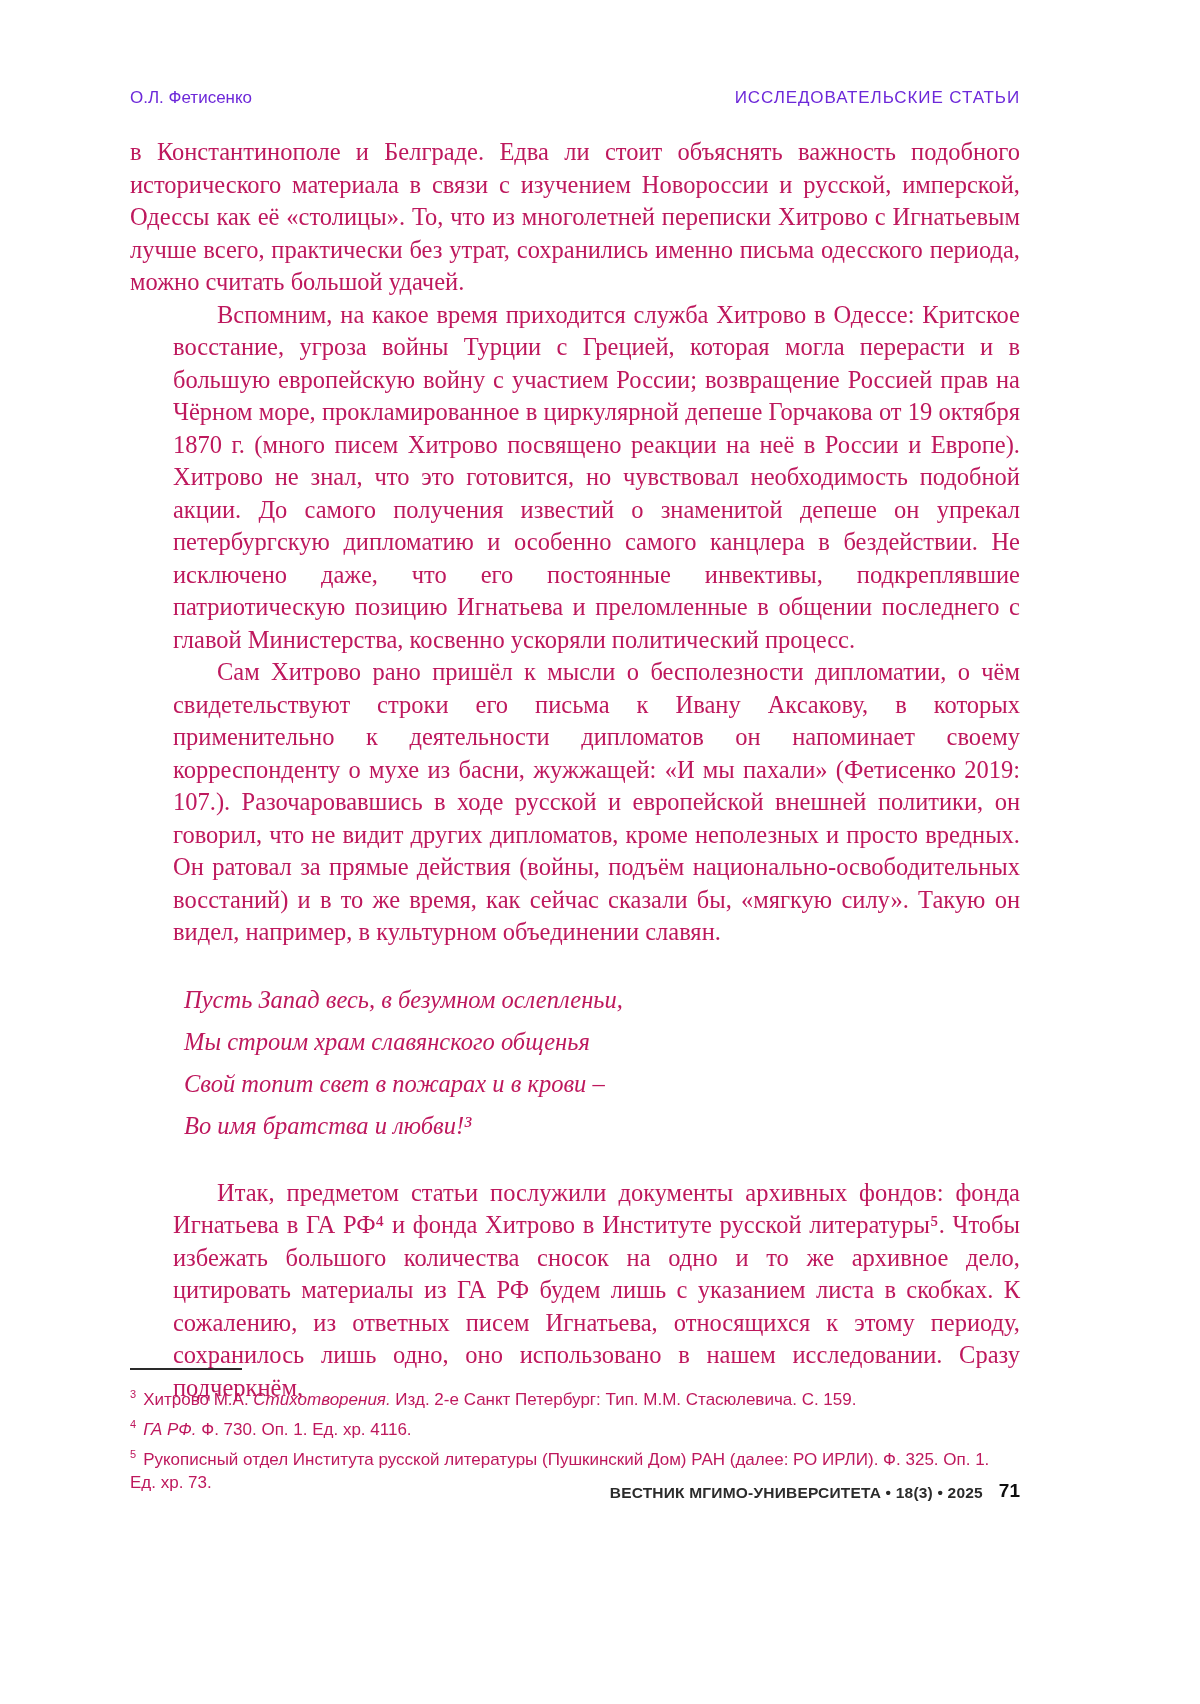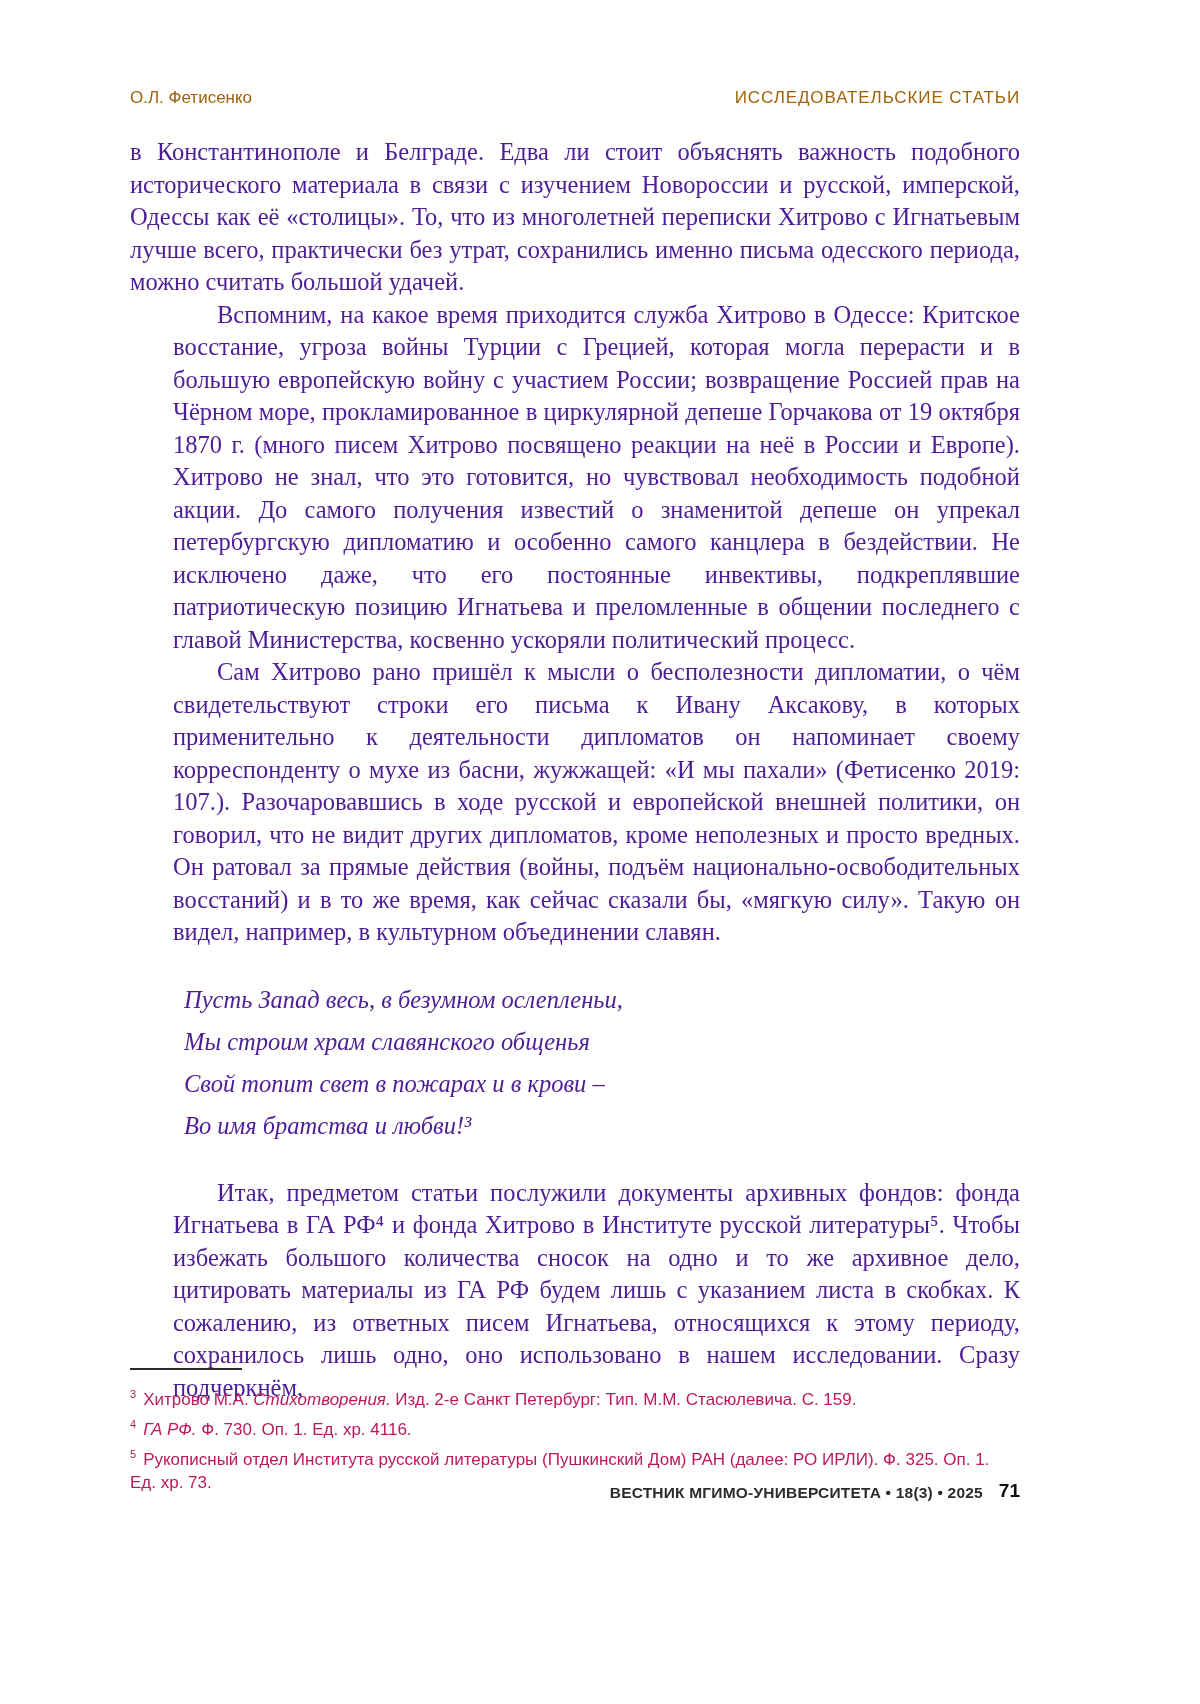--- a/index.html
+++ b/index.html
@@ -9,30 +9,30 @@
     background: #ffffff;
     position: relative;
     color: #141414;
     overflow: hidden;
   }
   .page { position: absolute; inset: 0; padding: 88px 180px 0 130px; }
 
   .page-header {
     display: flex; justify-content: space-between; align-items: baseline;
     font-family: "Liberation Sans", sans-serif;
-    font-size: 17px; color: #a16207;
+    font-size: 17px; color: #6d28d9;
     margin-bottom: 28px;
   }
   .page-header .section { letter-spacing: 0.9px; }
 
   .article-body {
     font-family: "Liberation Serif", "DejaVu Serif", serif;
     font-size: 24.5px; line-height: 32.5px;
     text-align: justify;
-    color: #4c1d95;
+    color: #be185d;
     hyphens: auto;
   }
   .para { margin: 0; }
   .para.ind { text-indent: 44px; margin-left: 43px; }
 
   .verse {
     margin: 34px 0 34px 46px;
     font-style: italic;
     text-align: left;
   }

